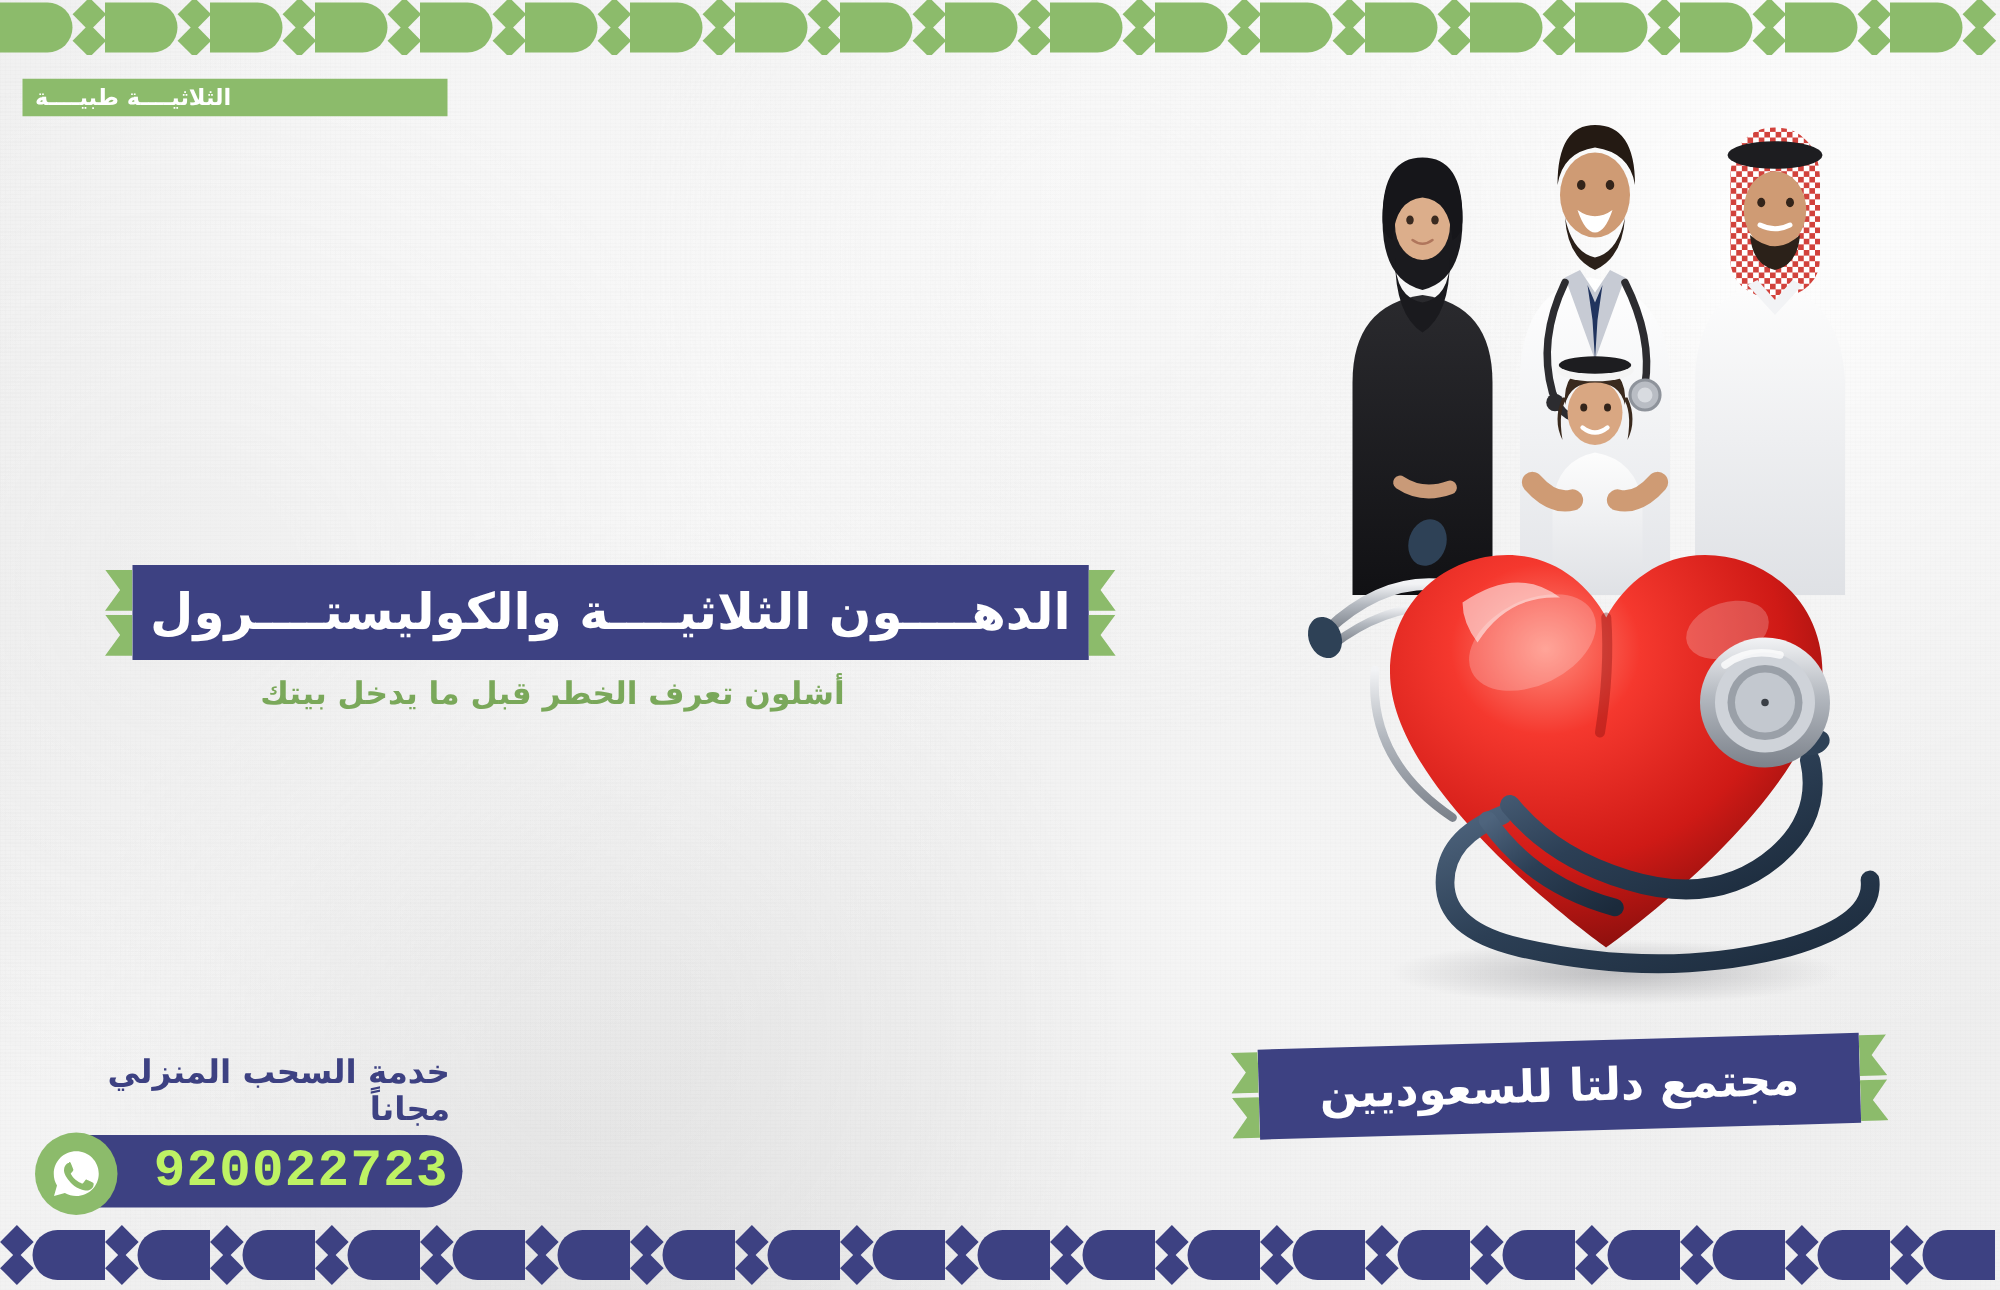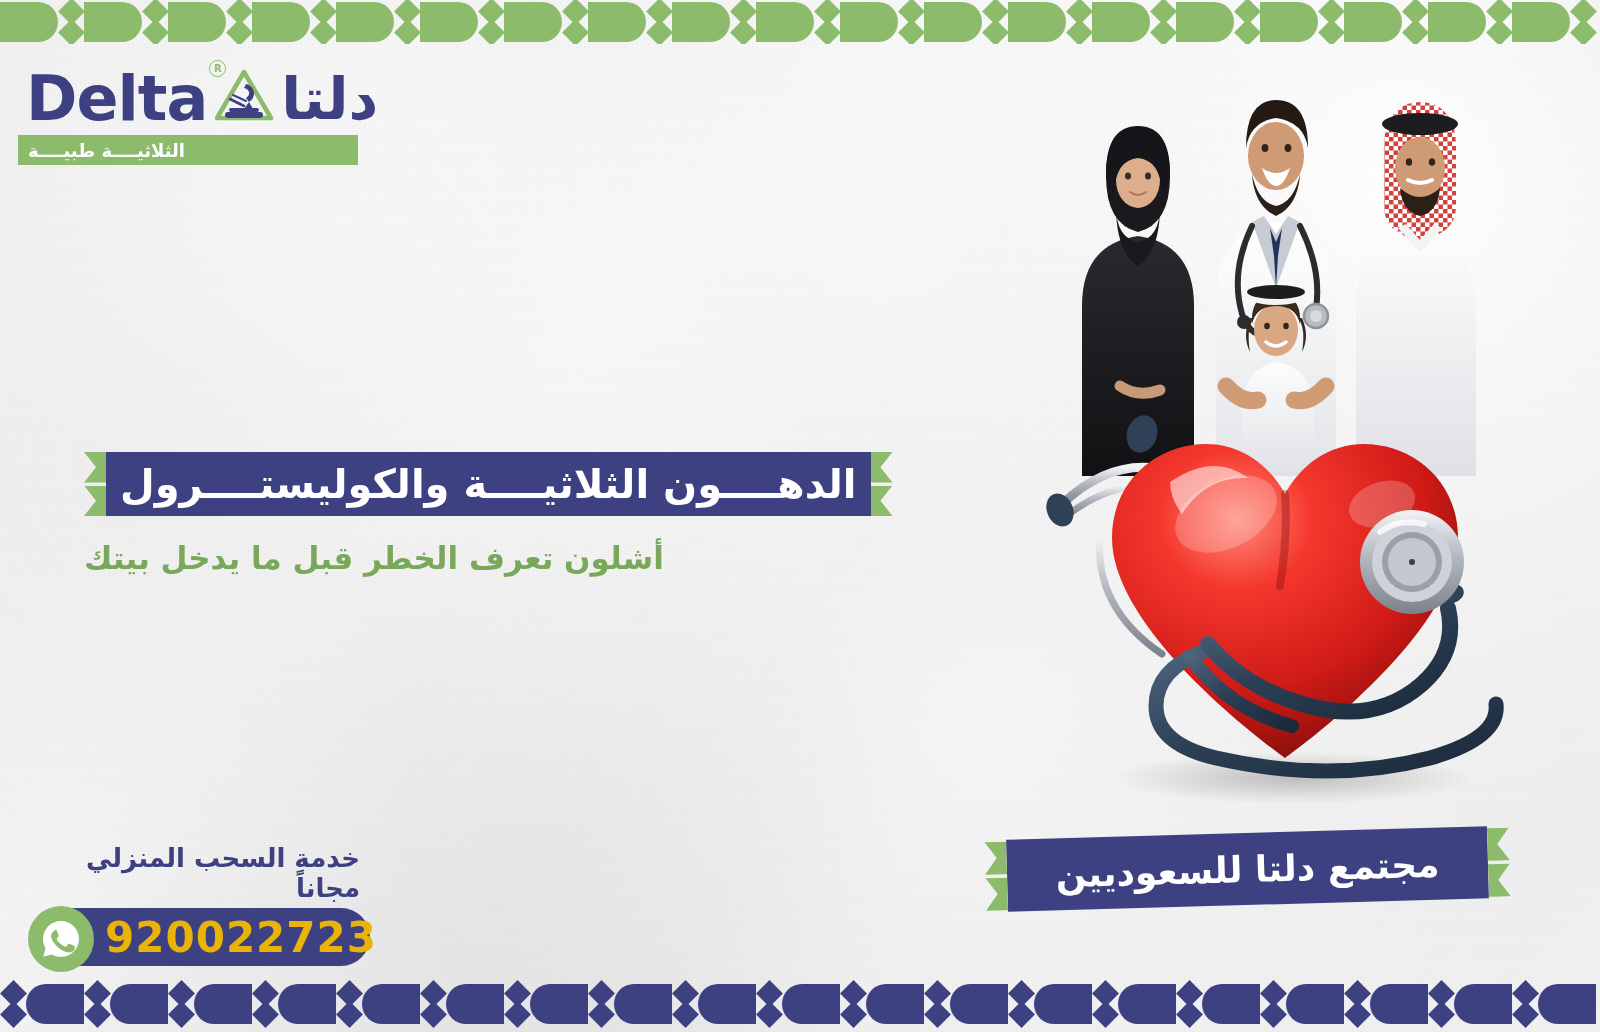--- a/index.html
+++ b/index.html
@@ -51,31 +51,31 @@
   #logo-bar{ margin-top:5px; background:#8cbb6b; height:30px; display:flex; align-items:center;
              justify-content:space-between; padding:0 10px; }
   #logo-bar-en{ color:#ffffff; font-size:19px; font-weight:700; letter-spacing:-.2px; }
   #logo-bar-ar{ color:#ffffff; font-size:18px; font-weight:700; direction:rtl; letter-spacing:1px; }
   #reg-mark{ position:absolute; left:-4px; top:-6px; width:17px; height:17px; border:1.6px solid #8cbb6b;
              border-radius:50%; color:#8cbb6b; font-size:10px; font-weight:700;
              display:flex; align-items:center; justify-content:center; }
 
   
   #headline-block{ position:absolute; left:84px; top:452px; width:740px; }
-  #headline-banner{ position:relative; display:flex; align-items:stretch; height:64px; }
+  #headline-banner{ position:relative; display:flex; align-items:stretch; height:76px; }
   .chev-col{ width:22px; display:flex; flex-direction:column; justify-content:center; gap:3px; }
   .chev{ width:22px; height:33px; background:#8cbb6b; }
   .chev-left{ clip-path:polygon(0 0,100% 0,100% 100%,0 100%,55% 50%); }
   .chev-right{ clip-path:polygon(0 0,100% 0,45% 50%,100% 100%,0 100%); }
   #headline-bar{ flex:1; background:#3d4182; display:flex; align-items:center;
                  justify-content:center; padding:0 14px; }
   #headline-text{ color:#ffffff; font-size:40px; font-weight:700; direction:rtl;
                   white-space:nowrap; letter-spacing:0px; }
-  #subheadline{ margin-top:24px; text-align:left; padding-right:24px; color:#7aa85a;
-                font-size:31px; font-weight:700; direction:rtl; white-space:nowrap; }
+  #subheadline{ margin-top:12px; text-align:center; padding-right:24px; color:#7aa85a;
+                font-size:25px; font-weight:700; direction:rtl; white-space:nowrap; }
 
   
   #hero{ position:absolute; right:60px; top:56px; width:520px; height:800px; }
 
   
   #family{ position:absolute; left:0; top:0; width:470px; height:420px; }
 
   
   #heart-wrap{ position:absolute; left:10px; top:330px; width:510px; height:420px; }
 
@@ -87,21 +87,21 @@
   #community-text{ color:#ffffff; font-size:36px; font-weight:700; direction:rtl; white-space:nowrap; }
 
   
   #contact{ position:absolute; left:28px; bottom:62px; width:350px; }
   #service-note{ text-align:right; color:#3d4182; font-size:26px; font-weight:700;
                  direction:rtl; padding-right:18px; margin-bottom:3px; }
   #phone-row{ position:relative; height:64px; }
   #phone-pill{ position:absolute; left:42px; top:2px; width:300px; height:58px;
                background:#3d4182; border-radius:0 30px 30px 0; display:flex;
                align-items:center; justify-content:center; padding-left:42px; }
-  #phone-number{ color:#eab308; font-size:42px; font-weight:700; letter-spacing:1px; }
+  #phone-number{ color:#bef264; font-size:42px; font-weight:700; letter-spacing:1px;font-family:Liberation Mono, monospace; }
   #wa-icon{ position:absolute; left:0; top:0; width:66px; height:66px; border-radius:50%;
             background:#8cbb6b; display:flex; align-items:center; justify-content:center; z-index:2; }
 </style>
 </head>
 <body>
 
 <div id="stage">
   <div id="grain"></div>
 
   <div class="border-strip" id="top-border">
@@ -234,38 +234,20 @@
       <span class="orn-unit">
         <span class="orn-d" style="background: rgb(140, 187, 107);"></span>
         <span class="orn-diamonds">
           <span class="dm" style="background: rgb(140, 187, 107);"></span>
           <span class="dm" style="background: rgb(140, 187, 107);"></span>
         </span>
       </span>
     </div>
 
   <div id="logo">
-    <div id="logo-row">
-      <span id="logo-delta-en">Delta</span>
-
-      <span id="logo-mark">
-        <span id="reg-mark">R</span>
-        <svg width="62" height="62" viewBox="0 0 62 62">
-          <polygon points="31,6 58,52 4,52" fill="none" stroke="#8cbb6b" stroke-width="4.5" stroke-linejoin="round"></polygon>
-          <path d="M33 18 C42 20 44 31 36 36 L33 32 C38 29 37 23 31 22 Z" fill="#3d4182"></path>
-          <path d="M36 36 L40 43 L31 43 Z" fill="#3d4182"></path>
-          <rect x="16" y="42" width="30" height="4" rx="2" fill="#3d4182"></rect>
-          <rect x="12" y="46" width="38" height="6" rx="3" fill="#3d4182"></rect>
-          <line x1="17" y1="33" x2="31" y2="40" stroke="#3d4182" stroke-width="2.6" stroke-linecap="round"></line>
-          <line x1="20" y1="29" x2="33" y2="35" stroke="#3d4182" stroke-width="2" stroke-linecap="round"></line>
-        </svg>
-      </span>
-
-      <span id="logo-delta-ar">دلتا</span>
-    </div>
     <div id="logo-bar">
       <span id="logo-bar-ar">الثلاثيــــة طبيــــة</span>
     </div>
   </div>
 
   <div id="headline-block">
     <div id="headline-banner">
       <span class="chev-col">
         <span class="chev chev-left"></span>
           <span class="chev chev-left"></span>

